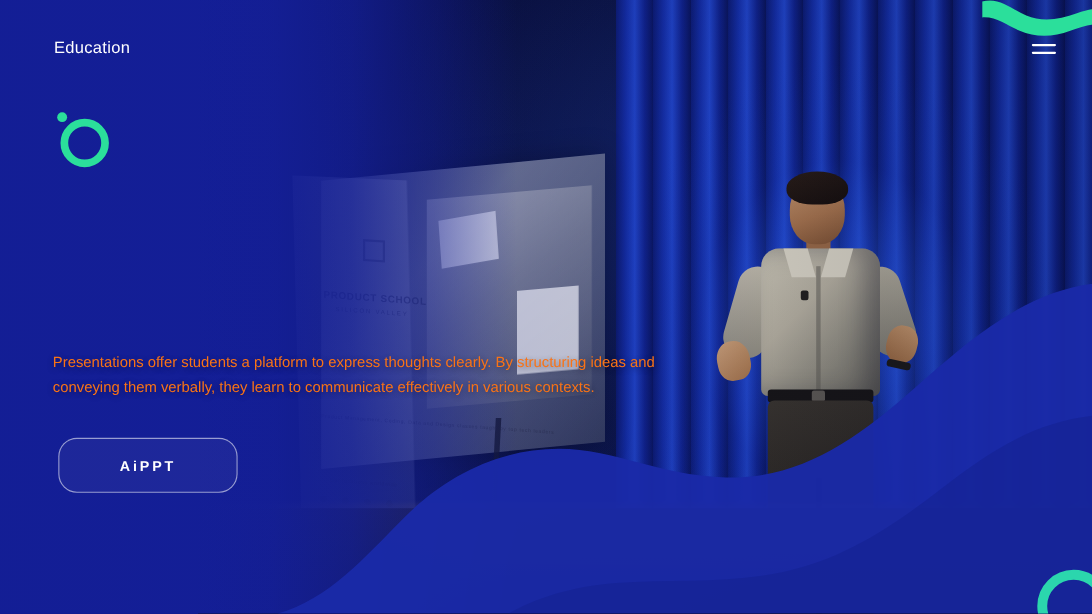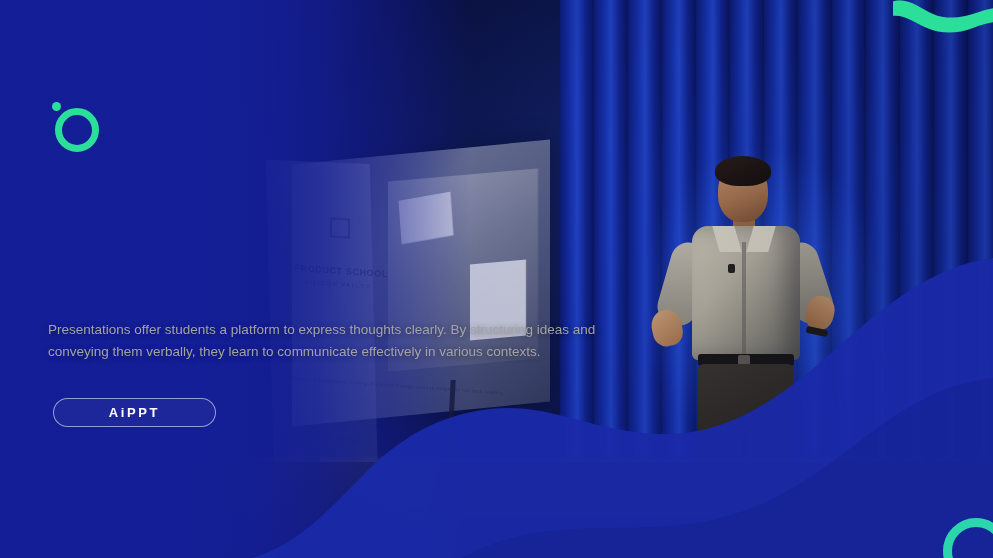--- a/index.html
+++ b/index.html
@@ -312,29 +312,29 @@
     color:#ffffff;
     font-size:50px;
     line-height:60px;
     font-weight:bold;
     letter-spacing:-0.8px;
     text-shadow:0 2px 14px rgba(4,8,40,0.35);
   }
   .subtext {
     position:absolute; left:48px; top:319px;
     width:590px;
-    color:#a3a3a3;
+    color:#f97316;
     font-size:13.5px;
     line-height:22px;
     font-weight:400;
     text-shadow:0 1px 6px rgba(4,8,40,0.45);
   }
   .cta {
     position:absolute; left:53px; top:398px;
-    width:163px; height:29px;
+    width:163px; height:50px;
     border:1px solid rgba(255,255,255,0.55);
     border-radius:17px;
     background:rgba(255,255,255,0.045);
     color:#ffffff;
     font-size:13px;
     font-weight:bold;
     letter-spacing:2.6px;
     display:flex; align-items:center; justify-content:center;
     cursor:pointer;
   }
@@ -410,20 +410,27 @@
                C22,23 12,14 -2,16 Z" fill="#2bdf9b"></path>
     </svg>
   </div>
 
   <div class="dot-deco"></div>
   <div class="ring-deco"></div>
   <div class="ring-corner-inner"></div>
 
   <div class="content">
 
+    <div class="topbar">
+      <div class="kicker">Education</div>
+      <div class="menu-btn">
+        <span></span>
+        <span></span>
+      </div>
+    </div>
 
 
     <p class="subtext">Presentations offer students a platform to express thoughts clearly. By structuring ideas and conveying them verbally, they learn to communicate effectively in various contexts.</p>
 
     <div class="cta">AiPPT</div>
 
   </div>
 </div>
 
 </body></html>

